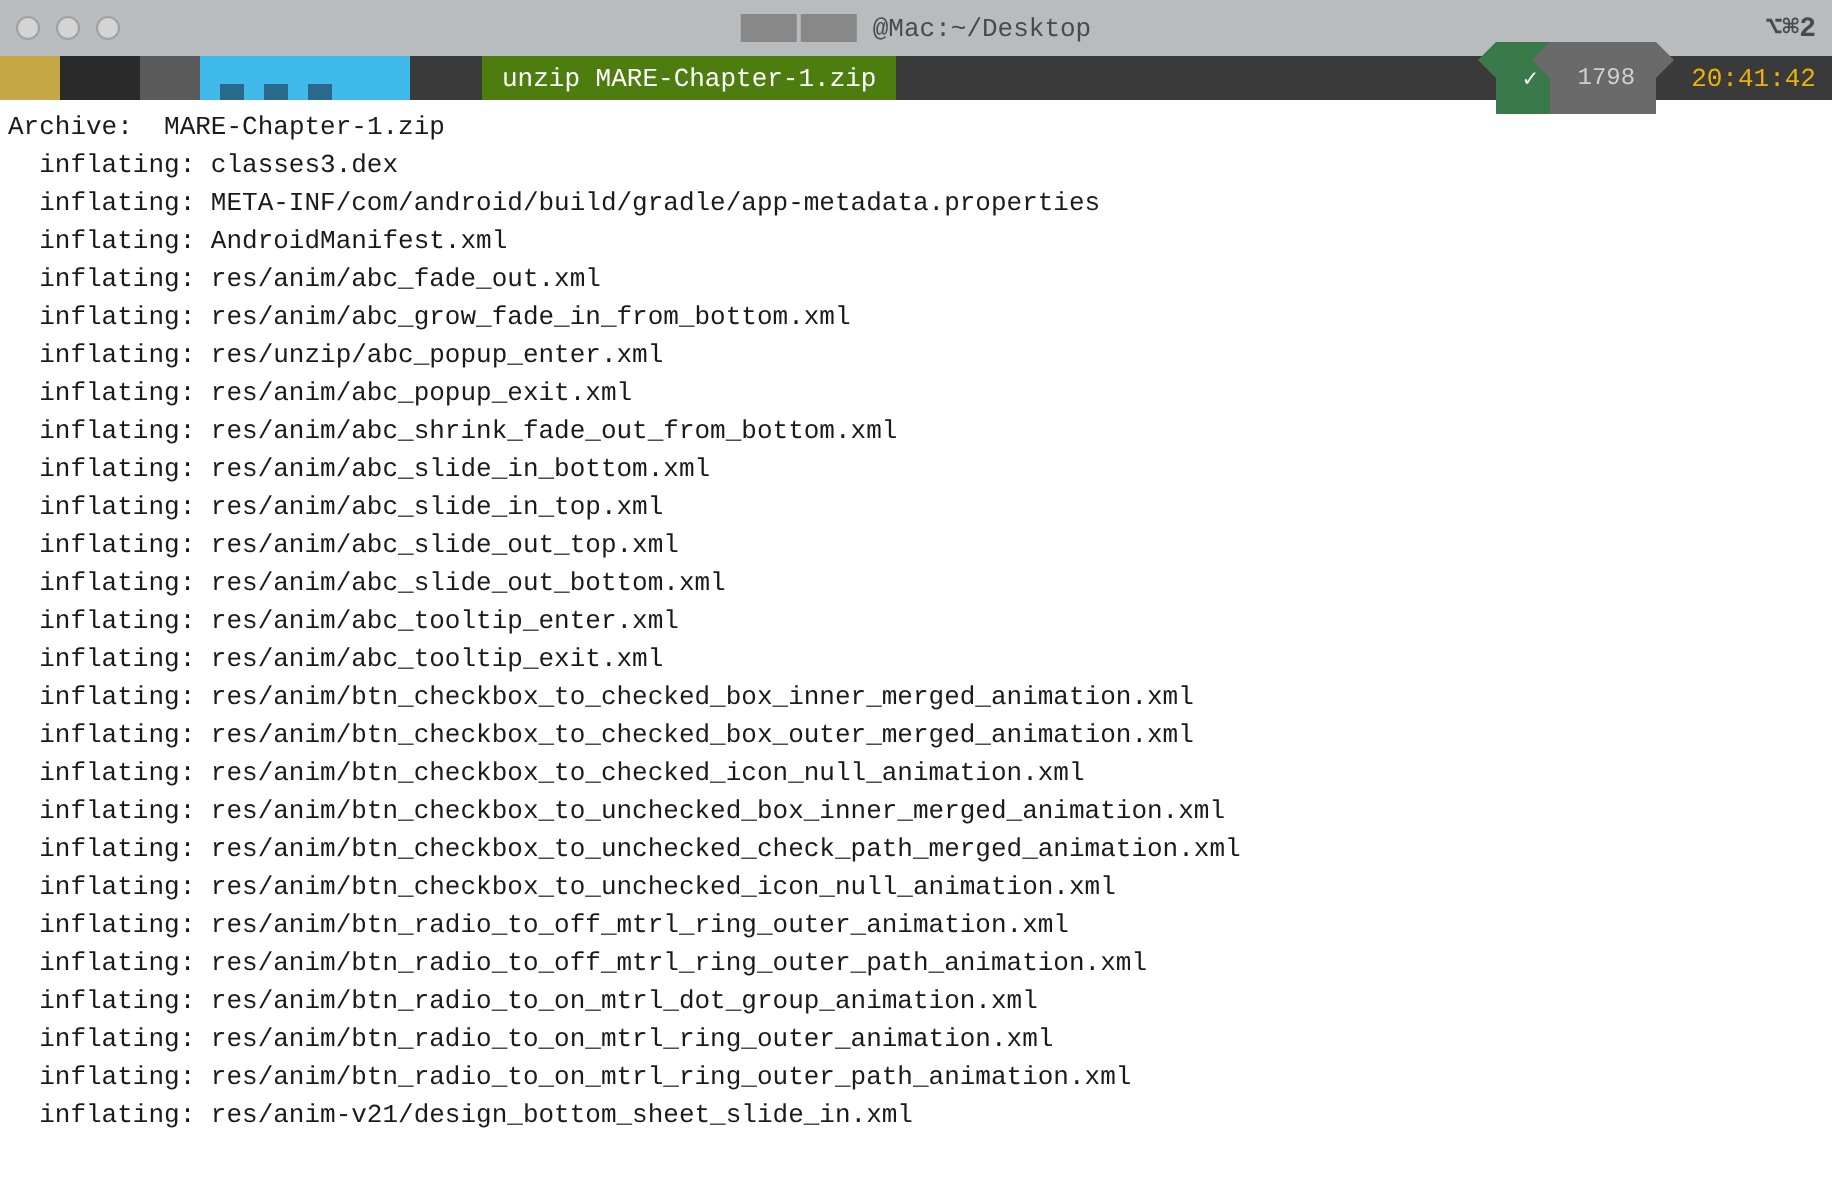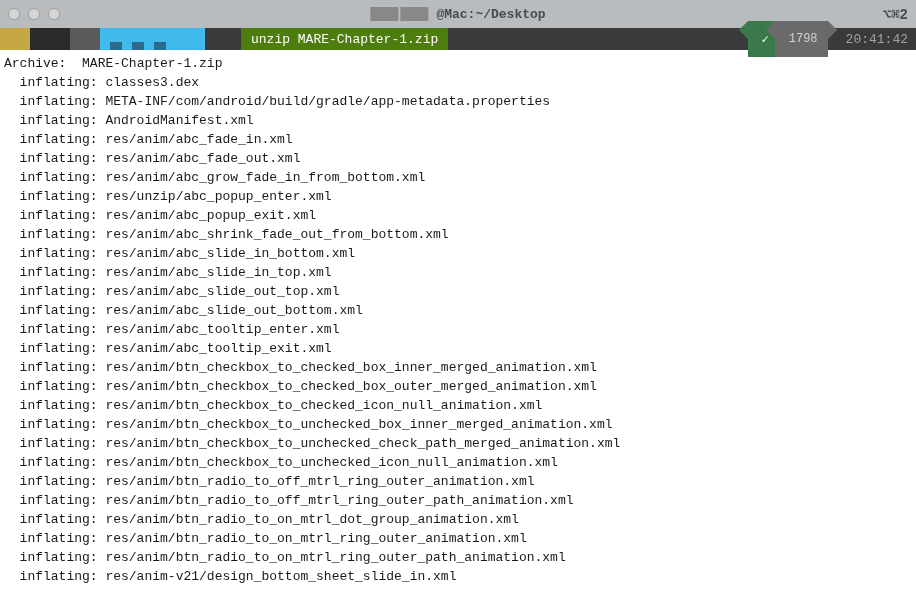--- a/index.html
+++ b/index.html
@@ -32,21 +32,21 @@
       border: 1px solid #a0a0a0;
     }
     .titlebar-center {
       position: absolute;
       left: 50%;
       transform: translateX(-50%);
       display: flex;
       align-items: center;
       gap: 8px;
       color: #4a4a4a;
-      font-weight: bold;
+      font-weight: normal;
       font-size: 13px;
     }
     .titlebar-tabs {
       display: flex;
       gap: 2px;
     }
     .titlebar-tab {
       width: 28px;
       height: 14px;
       background: #888;
@@ -143,21 +143,21 @@
     .seg-num::after {
       content: '';
       position: absolute;
       right: -9px;
       top: 0;
       border-top: 9px solid transparent;
       border-bottom: 9px solid transparent;
       border-left: 9px solid #6a6a6a;
     }
     .seg-time {
-      color: #a3a3a3;
+      color: #eab308;
       padding-left: 18px;
       font-size: 13px;
       text-align: center;
     }
     .terminal-content {
       padding: 4px 4px;
       line-height: 19px;
       font-size: 13px;
       color: #1a1a1a;
     }
@@ -205,21 +205,20 @@
     <span class="seg-time">20:41:42</span>
   </div>
 </div>
 
 <div class="terminal-content">
   <div class="line"><span>Archive:</span>  <span>MARE-Chapter-1.zip</span></div>
   <div id="file-lines">
       <div class="line">  inflating: classes3.dex</div>
       <div class="line">  inflating: META-INF/com/android/build/gradle/app-metadata.properties</div>
       <div class="line">  inflating: AndroidManifest.xml</div>
-      <div class="line">  inflating: res/anim/abc_fade_in.xml</div>
       <div class="line">  inflating: res/anim/abc_fade_out.xml</div>
       <div class="line">  inflating: res/anim/abc_grow_fade_in_from_bottom.xml</div>
       <div class="line">  inflating: res/unzip/abc_popup_enter.xml</div>
       <div class="line">  inflating: res/anim/abc_popup_exit.xml</div>
       <div class="line">  inflating: res/anim/abc_shrink_fade_out_from_bottom.xml</div>
       <div class="line">  inflating: res/anim/abc_slide_in_bottom.xml</div>
       <div class="line">  inflating: res/anim/abc_slide_in_top.xml</div>
       <div class="line">  inflating: res/anim/abc_slide_out_top.xml</div>
       <div class="line">  inflating: res/anim/abc_slide_out_bottom.xml</div>
       <div class="line">  inflating: res/anim/abc_tooltip_enter.xml</div>

